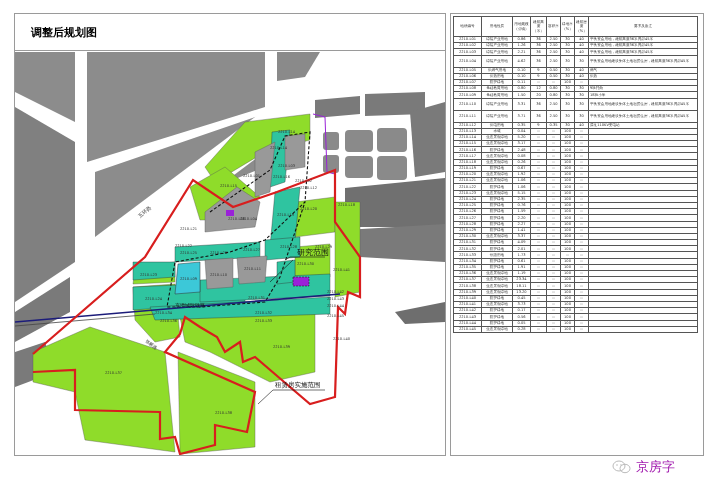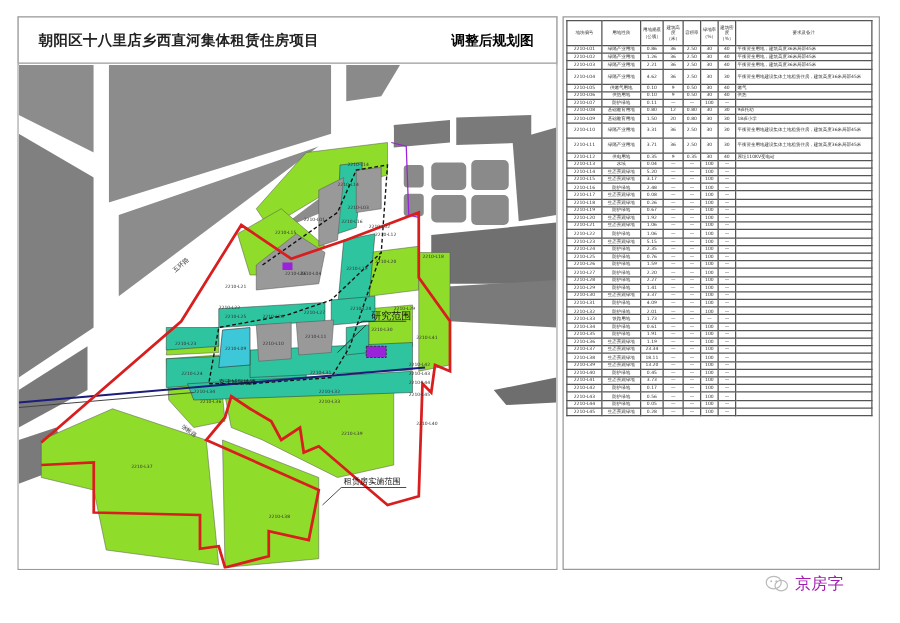--- a/index.html
+++ b/index.html
@@ -24,21 +24,20 @@
 
   .watermark { position: absolute; left: 612px; top: 458px; display: flex; align-items: center; gap: 4px; color: #a21caf; font-size: 13px; }
   .wm-icon { width: 20px; height: 14px; }
 </style>
 </head>
 <body>
 
 <div class="frame"></div>
 
 <div class="title-bar">
-  <span class="title-left">朝阳区十八里店乡西直河集体租赁住房项目</span>
   <span class="title-right">调整后规划图</span>
 </div>
 
 <div class="map">
   <svg width="430" height="403" viewBox="0 0 430 403" xmlns="http://www.w3.org/2000/svg">
 
     <g>
       <polygon points="0,0 60,0 60,70 0,40" fill="#8c8c8c"></polygon>
       <polygon points="72,0 250,0 250,55 72,110" fill="#8c8c8c"></polygon>
       <polygon points="80,120 255,60 262,110 140,160 80,200" fill="#8c8c8c"></polygon>

